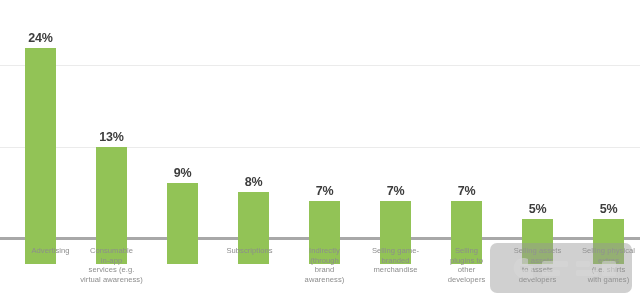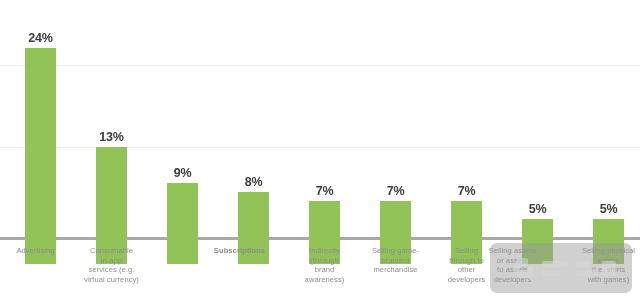--- a/index.html
+++ b/index.html
@@ -164,50 +164,50 @@
           <div class="bar-label" style="bottom: 48px; color: rgb(61, 61, 61);">5%</div>
         </div>
         <div class="bar-slot" style="left: 573px;">
           <div class="bar" style="height: 45px; background: rgb(146, 195, 86);"></div>
           <div class="bar-label" style="bottom: 48px; color: rgb(61, 61, 61);">5%</div>
         </div>
       </div>
   </div>
 
   <div class="cats" id="cats-container">
-      <div class="cat" style="left: 0; color: rgb(141, 141, 141);">
+      <div class="cat" style="left: 15px; color: rgb(141, 141, 141);">
         <div>Advertising</div>
       </div>
       <div class="cat" style="left: 76px; color: rgb(141, 141, 141);">
         <div>Consumable</div>
         <div>in-app</div>
         <div>services (e.g.</div>
-        <div>virtual currency)</div>
-      </div>
-      <div class="cat" style="left: 204px; color: rgb(141, 141, 141); font-weight: bold;">
+        <div>virtual awareness)</div>
+      </div>
+      <div class="cat" style="left: 214px; color: rgb(141, 141, 141);">
         <div>Subscriptions</div>
       </div>
       <div class="cat" style="left: 360px; color: rgb(141, 141, 141);">
         <div>Selling game-</div>
         <div>branded</div>
         <div>merchandise</div>
       </div>
       <div class="cat" style="left: 289px; color: rgb(141, 141, 141);">
         <div>Indirectly</div>
         <div>(through</div>
         <div>brand</div>
         <div>awareness)</div>
       </div>
       <div class="cat" style="left: 431px; color: rgb(141, 141, 141);">
         <div>Selling</div>
-        <div>through to</div>
+        <div>plugins to</div>
         <div>other</div>
         <div>developers</div>
       </div>
-      <div class="cat" style="left: 477px; color: rgb(141, 141, 141);">
+      <div class="cat" style="left: 502px; color: rgb(141, 141, 141);">
         <div>Selling assets</div>
         <div>or assets</div>
         <div>to assets</div>
         <div>developers</div>
       </div>
       <div class="cat" style="left: 573px; color: rgb(141, 141, 141);">
         <div>Selling physical</div>
         <div>extras</div>
         <div>(i.e. shirts</div>
         <div>with games)</div>

